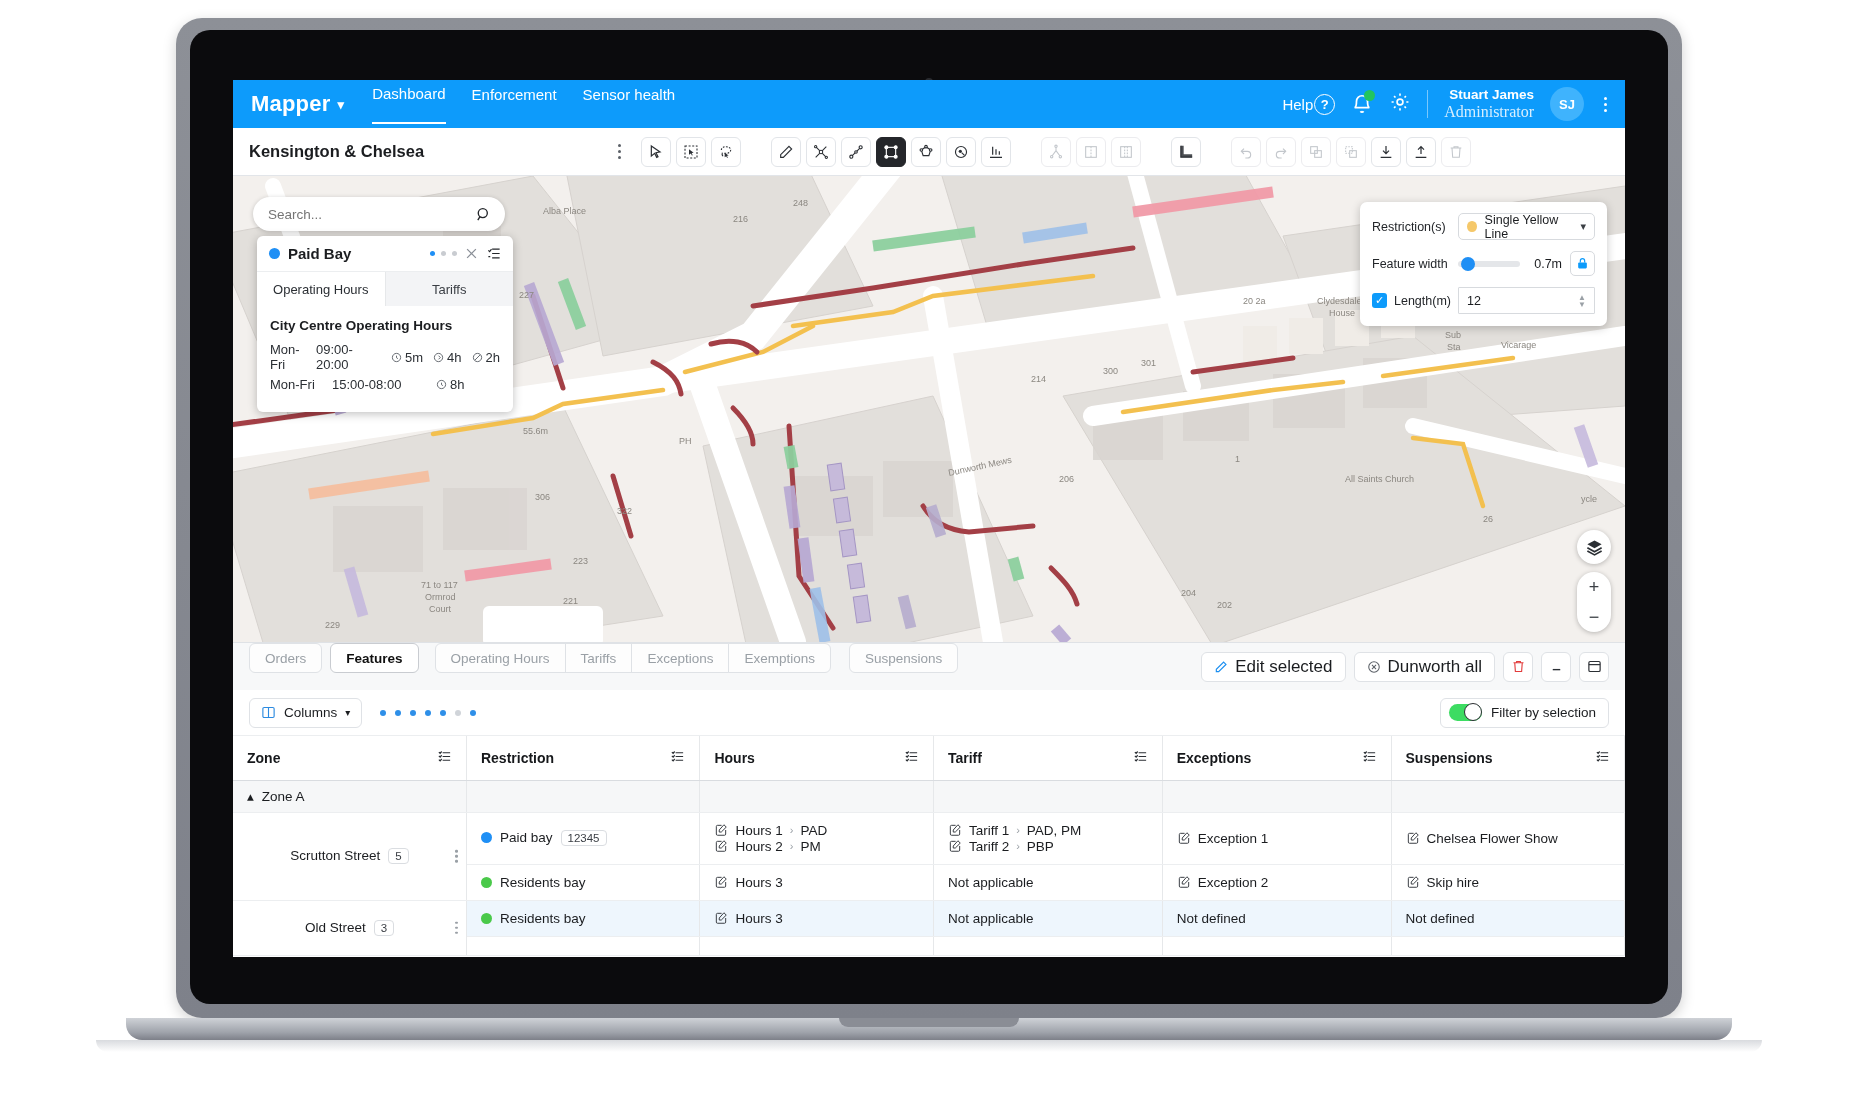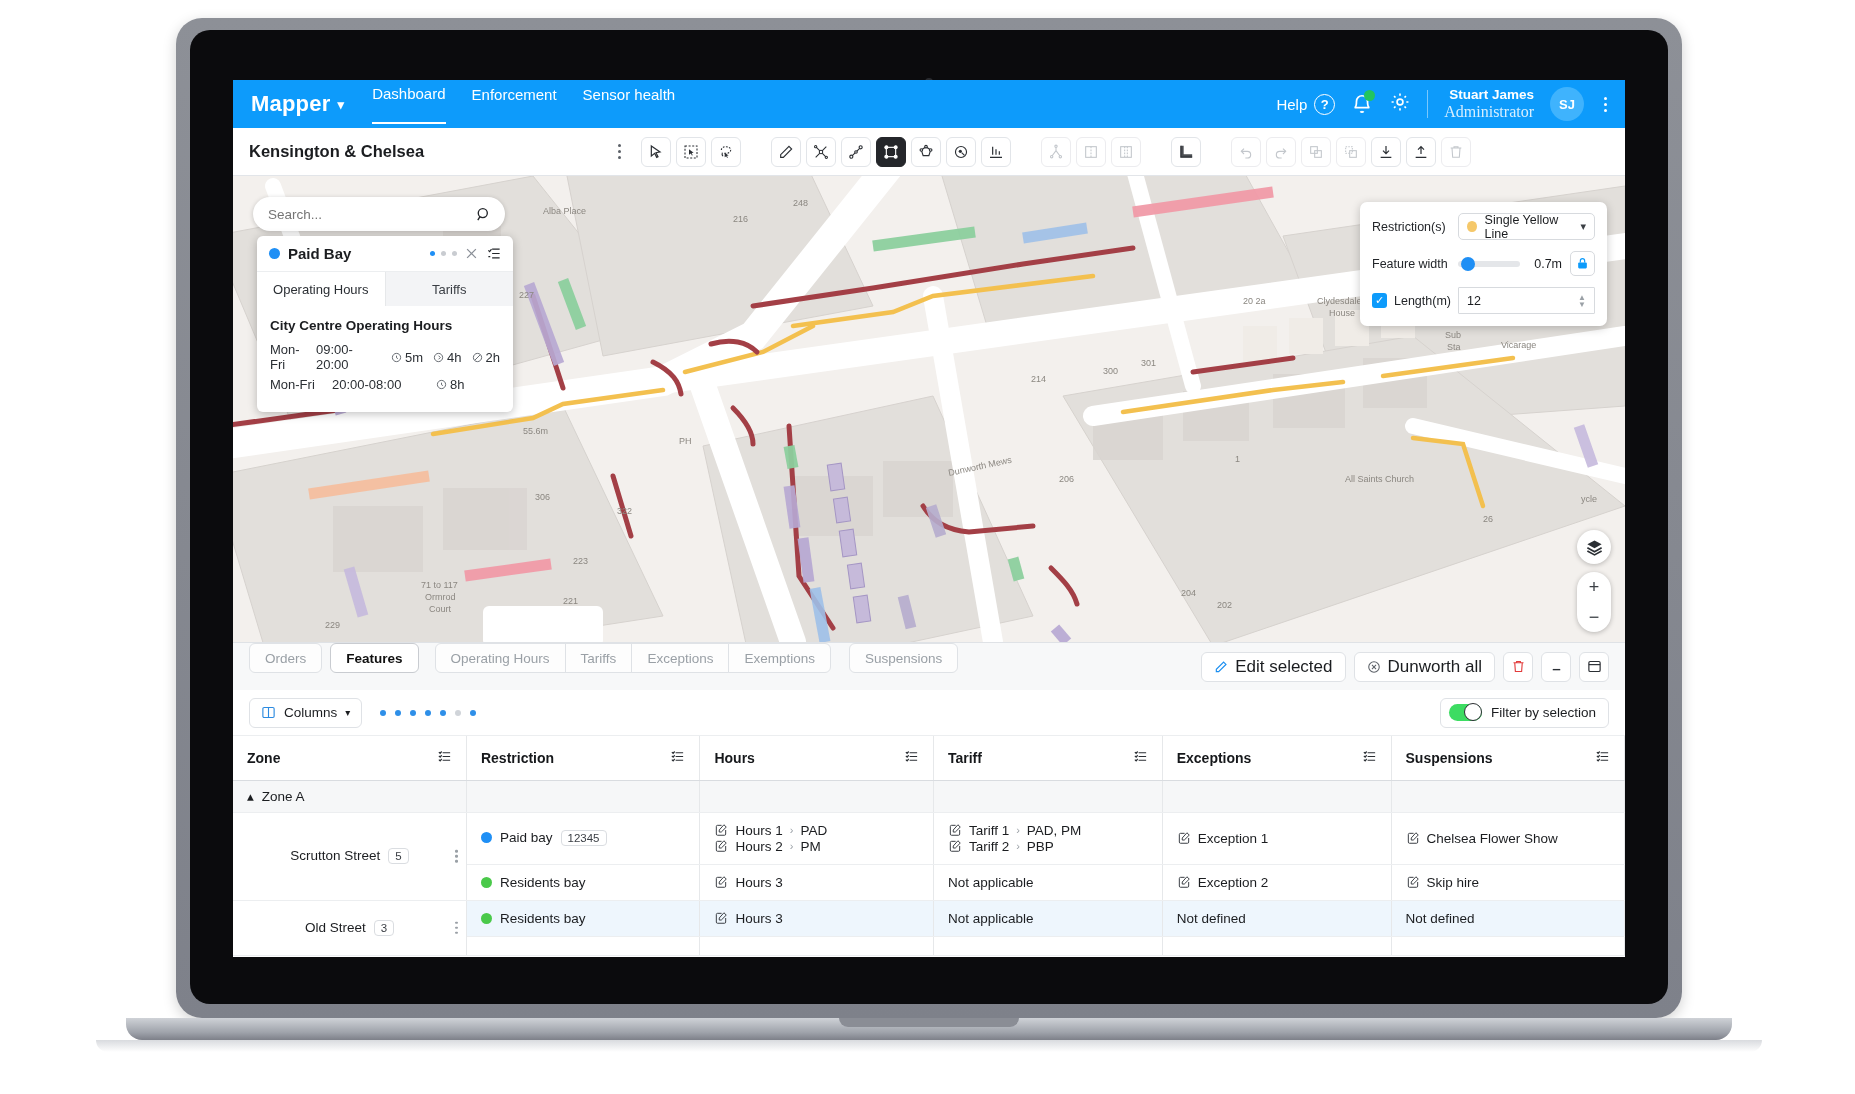--- a/index.html
+++ b/index.html
@@ -62,21 +62,21 @@
   .appbar {
     height: 48px; background: #0d9bfb; display: flex; align-items: center;
     padding: 0 14px 0 18px; color: #fff;
   }
   .brand { font-size: 22px; font-weight: bold; letter-spacing: .2px; display:flex; align-items:center; gap:7px;}
   .brand .caret { font-size: 13px; }
   .navlinks { display:flex; align-items:center; gap: 26px; margin-left: 28px; }
   .navlink { font-size: 15px; color: #fff; padding-bottom: 20px; }
   .navlink.active { border-bottom: 2px solid #ffffff; }
   .appbar-right { margin-left: auto; display: flex; align-items: center; gap: 16px; }
-  .help { display:flex; align-items:center; gap:7px; font-size: 15px; }
+  .help { display:flex; align-items:center; gap:1px; font-size: 15px; }
   .circ-ico {
     width: 21px; height: 21px; border-radius: 50%; border: 1.8px solid #fff;
     display:flex; align-items:center; justify-content:center; font-size: 13px; font-weight:bold;
   }
   .bell-wrap { position: relative; width: 22px; height: 22px; }
   .badge-dot {
     position:absolute; right:-2px; top:-3px; width:11px; height:11px; border-radius:50%;
     background:#22c55e;
   }
   .divider-v { width:1px; height: 28px; background: rgba(255,255,255,.45); }
@@ -698,21 +698,21 @@
             <span class="oh-chip">
               <svg width="11" height="11" viewBox="0 0 24 24" fill="none" stroke="#5b6067" stroke-width="2">
                   <circle cx="12" cy="12" r="9"></circle>
                   <path d="M6 18L18 6"></path>
                 </svg>
               <span>2h</span>
             </span>
           </div>
           <div class="oh-row">
             <span class="oh-days">Mon-Fri</span>
-            <span class="oh-time">20:00-08:00</span>
+            <span class="oh-time">15:00-08:00</span>
             <span class="oh-chip">
               <svg width="11" height="11" viewBox="0 0 24 24" fill="none" stroke="#5b6067" stroke-width="2">
                   <circle cx="12" cy="12" r="9"></circle>
                   <path d="M12 8v4.5l3 2"></path>
                 </svg>
               <span>8h</span>
             </span>
           </div>
         </div>
       </div>

